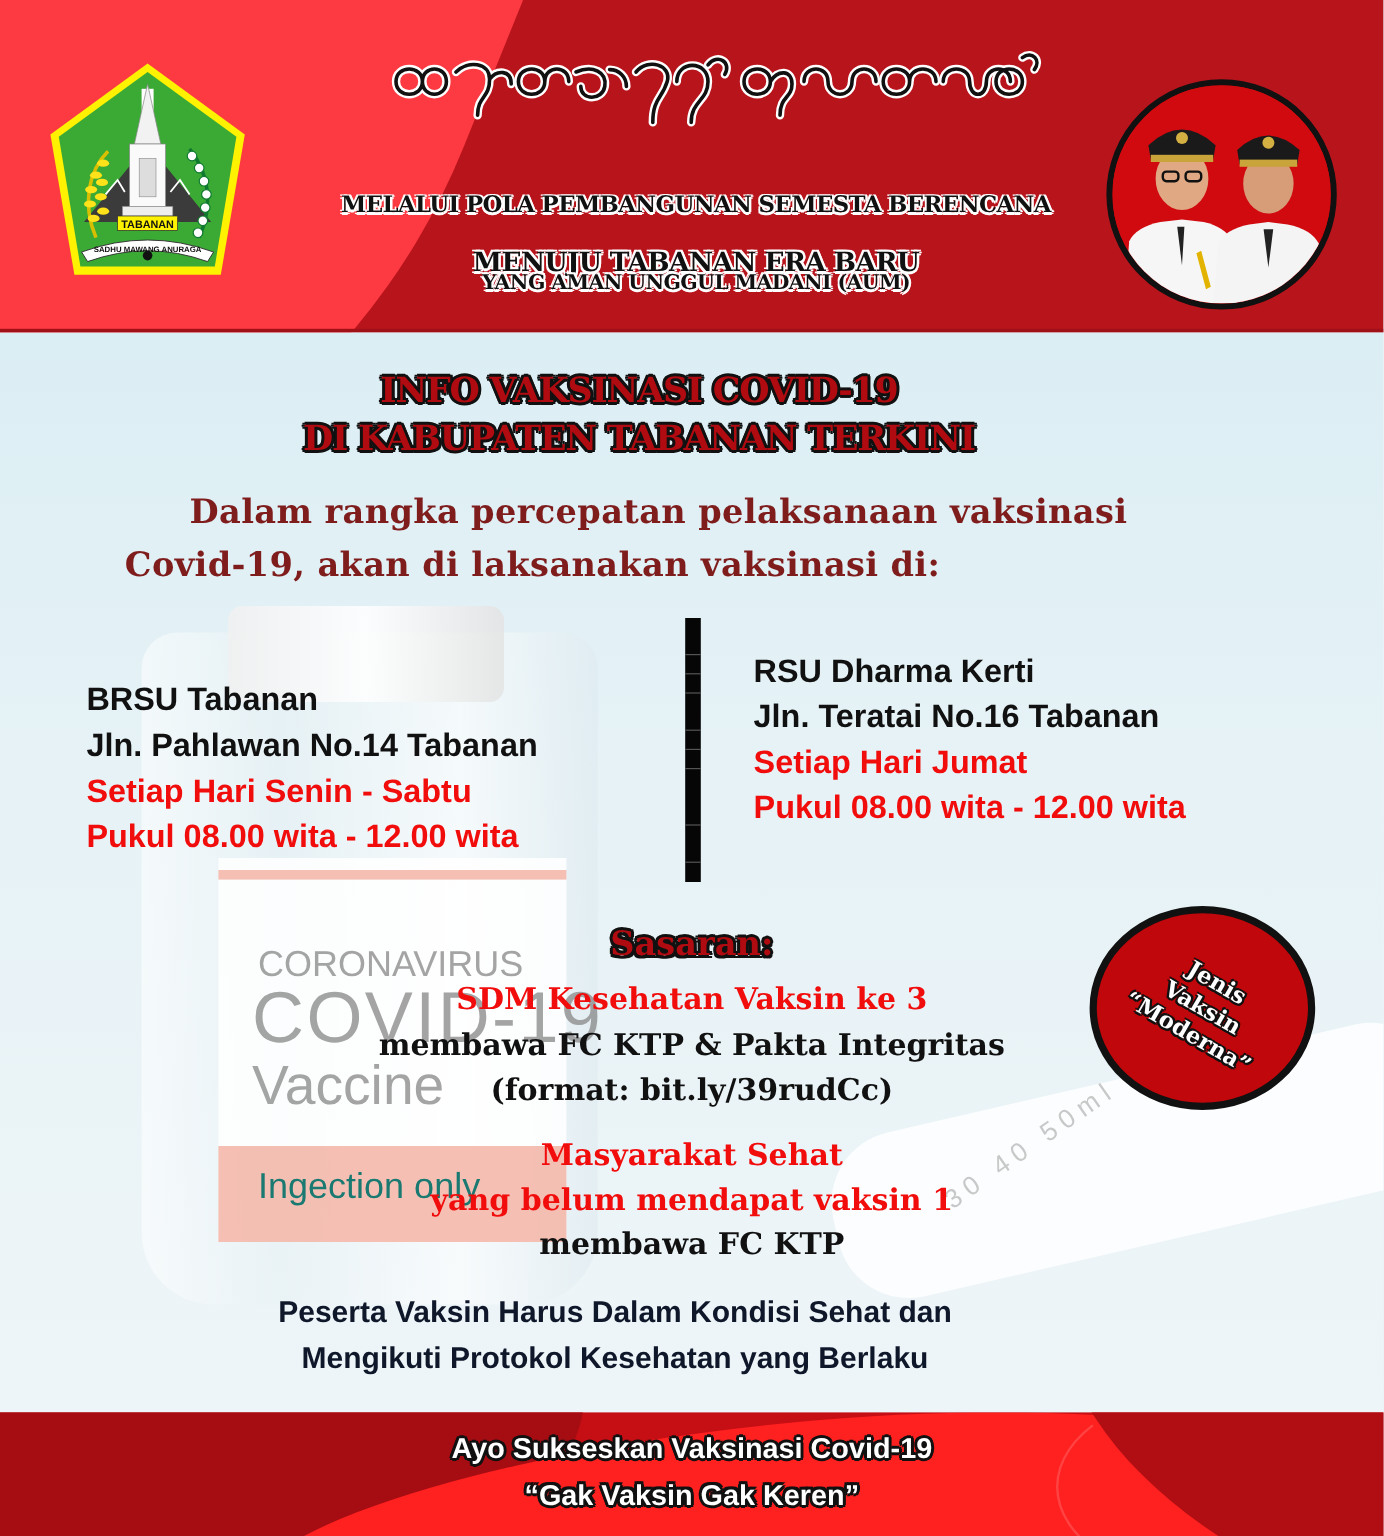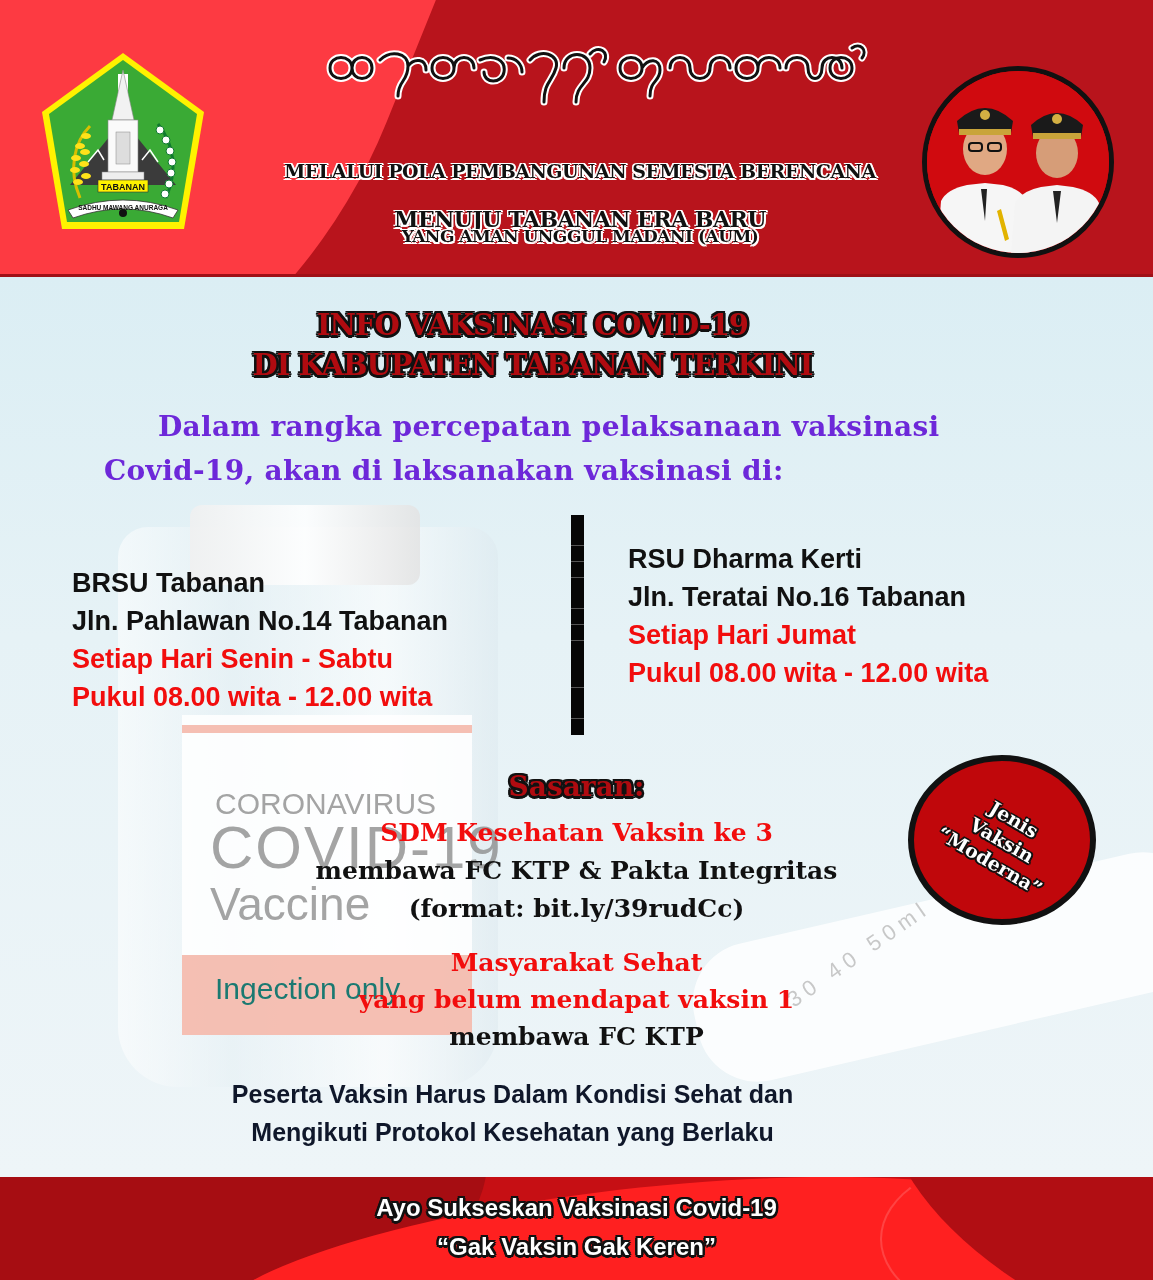--- a/index.html
+++ b/index.html
@@ -38,21 +38,21 @@
   .vt4 { left:215px; top:695px; font-size:30px; color:#0f766e; opacity:.95; }
   .syringe { position:absolute; left:690px; top:620px; width:520px; height:140px; border-radius:60px; background:rgba(255,255,255,.8); transform:rotate(-13deg); }
   .syr-marks { position:absolute; left:770px; top:650px; font-family:"Liberation Sans", sans-serif; color:#bbb; font-size:22px; transform:rotate(-35deg); letter-spacing:6px; opacity:.8; }
 
   
   .title { position:absolute; left:0; width:1065px; text-align:center; font-family:"DejaVu Serif", serif; font-weight:bold; color:#b00b10; font-size:29px; letter-spacing:-1px;
     text-shadow: 2px 2px 0 #111,-2px -2px 0 #111,2px -2px 0 #111,-2px 2px 0 #111, 0 2.5px 0 #111, 2.5px 0 0 #111, 0 -2.5px 0 #111, -2.5px 0 0 #111; }
   .t1 { top:308px; }
   .t2 { top:348px; }
 
-  .intro { position:absolute; font-family:"DejaVu Serif", serif; font-weight:bold; color:#6d28d9; font-size:28px; letter-spacing:0.3px; }
+  .intro { position:absolute; font-family:"DejaVu Serif", serif; font-weight:bold; color:#7f1d1d; font-size:28px; letter-spacing:0.3px; }
   .i1 { left:158px; top:410px; }
   .i2 { left:104px; top:454px; }
 
   
   .col { position:absolute; top:540px; font-family:"Liberation Sans", sans-serif; font-weight:bold; font-size:27px; line-height:38px; }
   .col.left { left:72px;margin-top:24px; }
   .col.right { left:628px; }
   .col .black { color:#111; }
   .col .red { color:#f20d0d; }
   .divider { position:absolute; left:571px; top:515px; width:13px; height:220px; background:#060606; }

